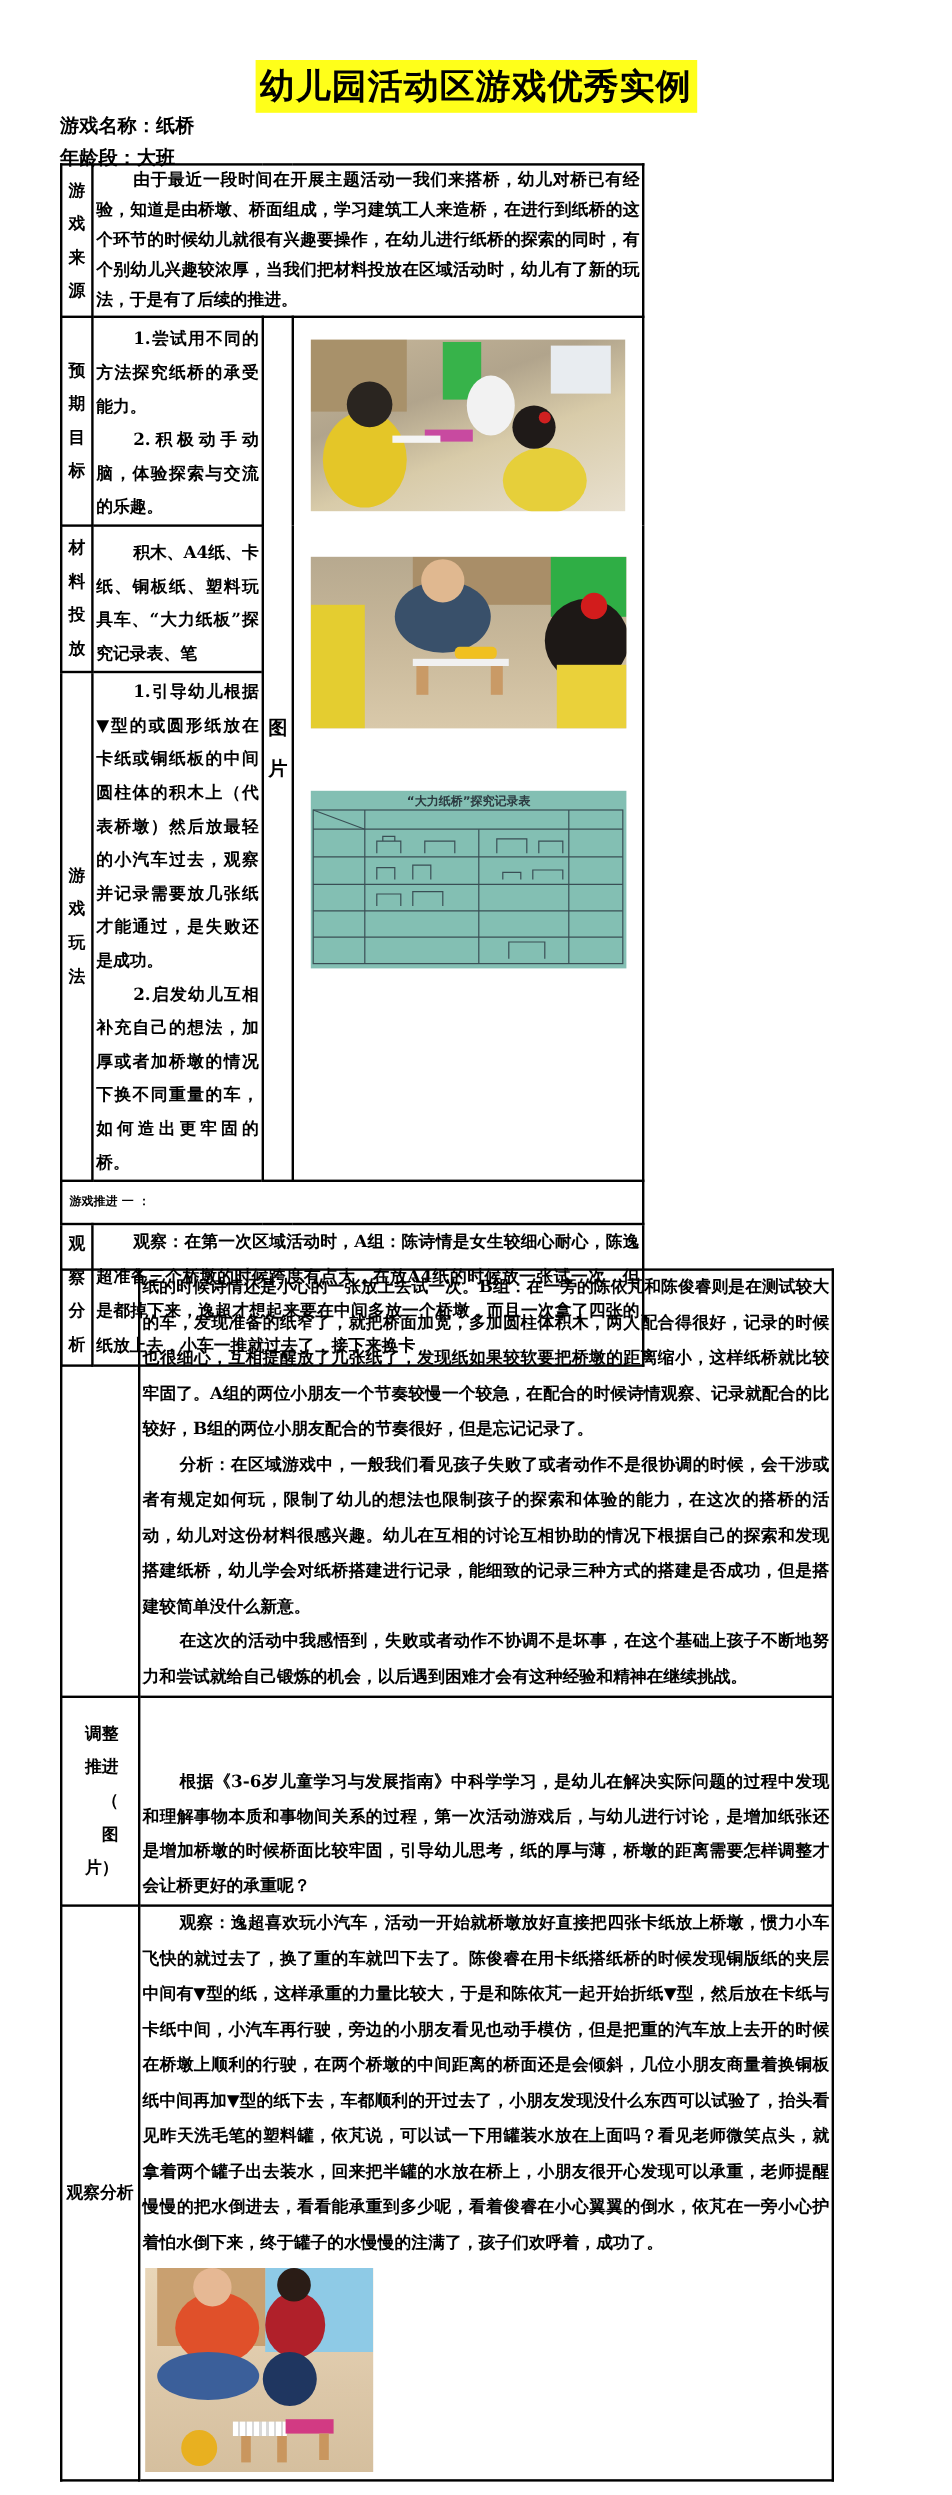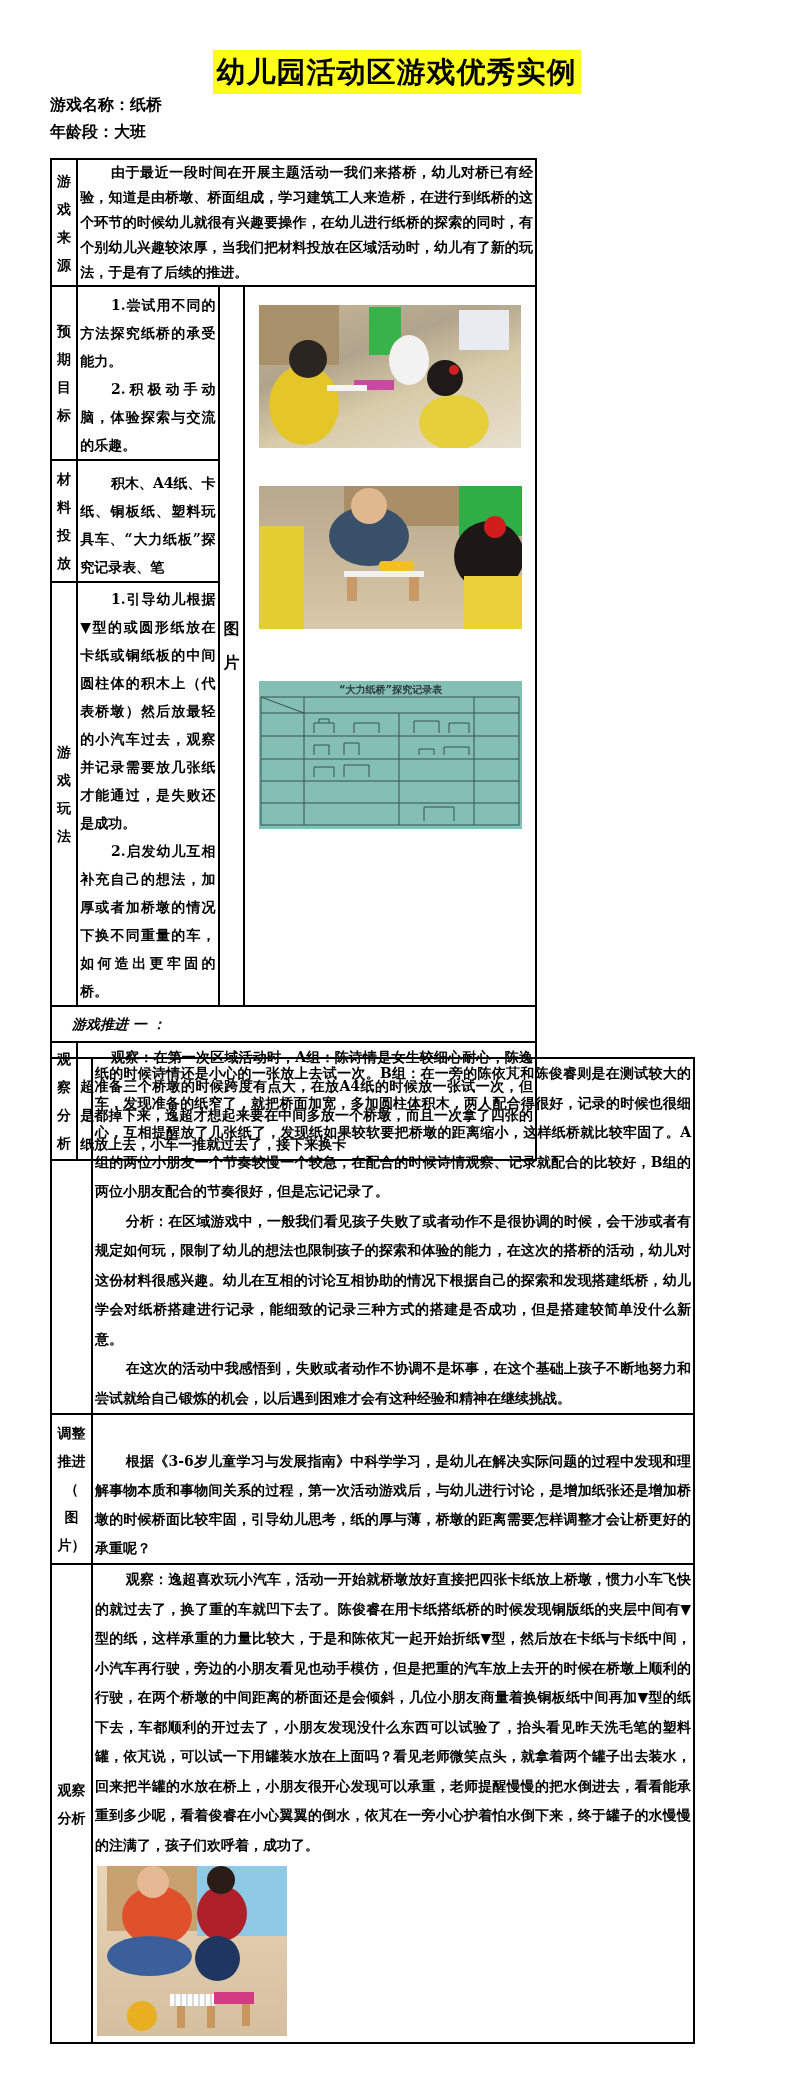--- a/index.html
+++ b/index.html
@@ -12,32 +12,32 @@
   .lbl { width:31px; text-align:center; padding:0 2px; line-height:28px; }
   .para { text-indent:2.2em; text-align:justify; }
   .pic-col { width:24px; text-align:center; font-size:16px; line-height:34px; }
   .photo { position:relative; margin:0 auto; border:0; overflow:hidden; }
   .photo1 { width:262px; height:143px; background:linear-gradient(160deg,#c7b79a 0%,#b1a48c 35%,#d8cba9 60%,#e8e0cf 100%); }
   .photo2 { width:263px; height:143px; background:linear-gradient(180deg,#b7a98f 0%,#c8b89a 50%,#d9c9aa 100%); }
   .photo3 { width:263px; height:148px; background:#83bfb3; }
   .photo4 { width:190px; height:170px; background:linear-gradient(180deg,#e9d6b8 0%,#dcc7a8 60%,#d5bf9e 100%); }
   .blob { position:absolute; border-radius:50%; }
   .rect { position:absolute; }
-  .sec-head { font-size:14px; font-weight:bold; line-height:34px; padding-left:20px;font-style:italic; }
+  .sec-head { font-size:10px; font-weight:bold; line-height:34px; padding-left:6px; }
 </style>
 </head>
 <body>
 
 <div class="title-wrap">
   <span class="title">幼儿园活动区游戏优秀实例</span>
 </div>
 <div class="meta" style="top:95px;">游戏名称：纸桥</div>
 <div class="meta" style="top:122px;">年龄段：大班</div>
 
-<table style="top:158px; width:436px; width:487px;border-radius:11px;">
+<table style="top:136px; width:436px; width:487px;border-radius:11px;">
   <tbody>
       <tr>
     <td class="lbl" style="height:100px; width:22px; padding:0;">游 戏来源</td>
     <td colspan="3" style="width:447px; line-height:25px;" class="para">由于最近一段时间在开展主题活动一我们来搭桥，幼儿对桥已有经验，知道是由桥墩、桥面组成，学习建筑工人来造桥，在进行到纸桥的这个环节的时候幼儿就很有兴趣要操作，在幼儿进行纸桥的探索的同时，有个别幼儿兴趣较浓厚，当我们把材料投放在区域活动时，幼儿有了新的玩法，于是有了后续的推进。</td>
   </tr>
   <tr>
     <td class="lbl" style="height:130px; padding:0;">预 期目标</td>
     <td style="width:228px; vertical-align:top; padding-top:4px;">
       <div class="para">1.尝试用不同的方法探究纸桥的承受能力。</div>
       <div class="para">2.积极动手动脑，体验探索与交流的乐趣。</div>
@@ -118,21 +118,21 @@
   <tbody>
       <tr>
     <td class="lbl" style="padding:0; width:31px;"></td>
     <td style="width:600px; line-height:29.5px; padding:0 2px;">
       <div style="text-align:justify;">纸的时候诗情还是小心的一张放上去试一次。B组：在一旁的陈依芃和陈俊睿则是在测试较大的车，发现准备的纸窄了，就把桥面加宽，多加圆柱体积木，两人配合得很好，记录的时候也很细心，互相提醒放了几张纸了，发现纸如果较软要把桥墩的距离缩小，这样纸桥就比较牢固了。A组的两位小朋友一个节奏较慢一个较急，在配合的时候诗情观察、记录就配合的比较好，B组的两位小朋友配合的节奏很好，但是忘记记录了。</div>
       <div class="para">分析：在区域游戏中，一般我们看见孩子失败了或者动作不是很协调的时候，会干涉或者有规定如何玩，限制了幼儿的想法也限制孩子的探索和体验的能力，在这次的搭桥的活动，幼儿对这份材料很感兴趣。幼儿在互相的讨论互相协助的情况下根据自己的探索和发现搭建纸桥，幼儿学会对纸桥搭建进行记录，能细致的记录三种方式的搭建是否成功，但是搭建较简单没什么新意。</div>
       <div class="para">在这次的活动中我感悟到，失败或者动作不协调不是坏事，在这个基础上孩子不断地努力和尝试就给自己锻炼的机会，以后遇到困难才会有这种经验和精神在继续挑战。</div>
     </td>
   </tr>
   <tr>
-    <td class="lbl" style="height:130px; padding:4px; text-align:center;border-radius:15px;">调整推进（ 图片）</td>
+    <td class="lbl" style="height:130px; padding:16px; text-align:right;border-radius:15px;">调整推进（ 图片）</td>
     <td class="para" style="vertical-align:bottom; line-height:29px;">根据《3-6岁儿童学习与发展指南》中科学学习，是幼儿在解决实际问题的过程中发现和理解事物本质和事物间关系的过程，第一次活动游戏后，与幼儿进行讨论，是增加纸张还是增加桥墩的时候桥面比较牢固，引导幼儿思考，纸的厚与薄，桥墩的距离需要怎样调整才会让桥更好的承重呢？</td>
   </tr>
   <tr>
     <td class="lbl" style="padding:0;">观察分析</td>
     <td style="vertical-align:top; line-height:29.5px;">
       <div class="para">观察：逸超喜欢玩小汽车，活动一开始就桥墩放好直接把四张卡纸放上桥墩，惯力小车飞快的就过去了，换了重的车就凹下去了。陈俊睿在用卡纸搭纸桥的时候发现铜版纸的夹层中间有▼型的纸，这样承重的力量比较大，于是和陈依芃一起开始折纸▼型，然后放在卡纸与卡纸中间，小汽车再行驶，旁边的小朋友看见也动手模仿，但是把重的汽车放上去开的时候在桥墩上顺利的行驶，在两个桥墩的中间距离的桥面还是会倾斜，几位小朋友商量着换铜板纸中间再加▼型的纸下去，车都顺利的开过去了，小朋友发现没什么东西可以试验了，抬头看见昨天洗毛笔的塑料罐，依芃说，可以试一下用罐装水放在上面吗？看见老师微笑点头，就拿着两个罐子出去装水，回来把半罐的水放在桥上，小朋友很开心发现可以承重，老师提醒慢慢的把水倒进去，看看能承重到多少呢，看着俊睿在小心翼翼的倒水，依芃在一旁小心护着怕水倒下来，终于罐子的水慢慢的注满了，孩子们欢呼着，成功了。</div>
       <div style="height:6px;"></div>
       <div class="photo photo4" style="margin:0 0 6px 2px;">
         <div class="rect" style="left:100px;top:0;width:90px;height:70px;background:#8ecae6;"></div>
         <div class="rect" style="left:10px;top:0;width:90px;height:65px;background:#c9a070;"></div>

